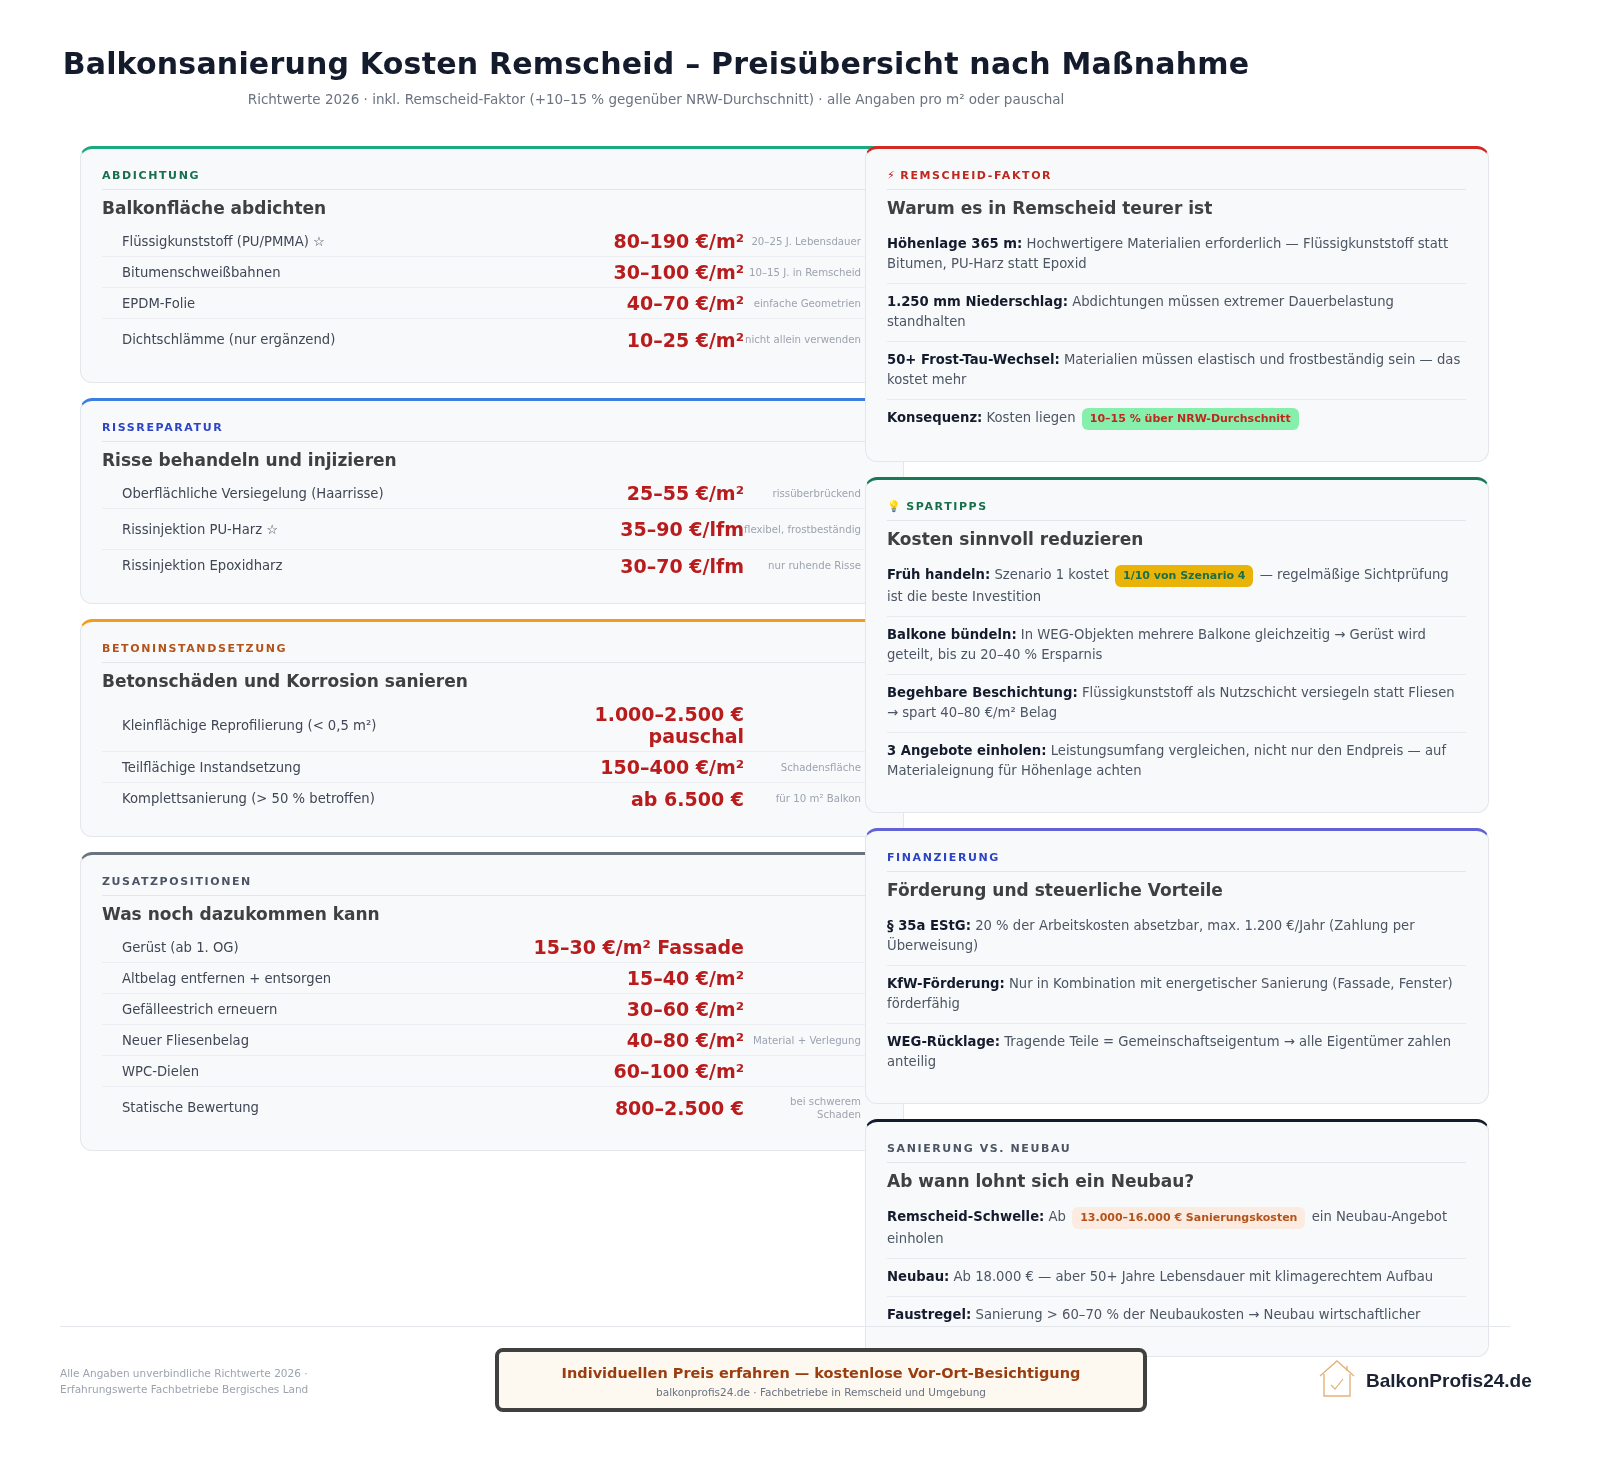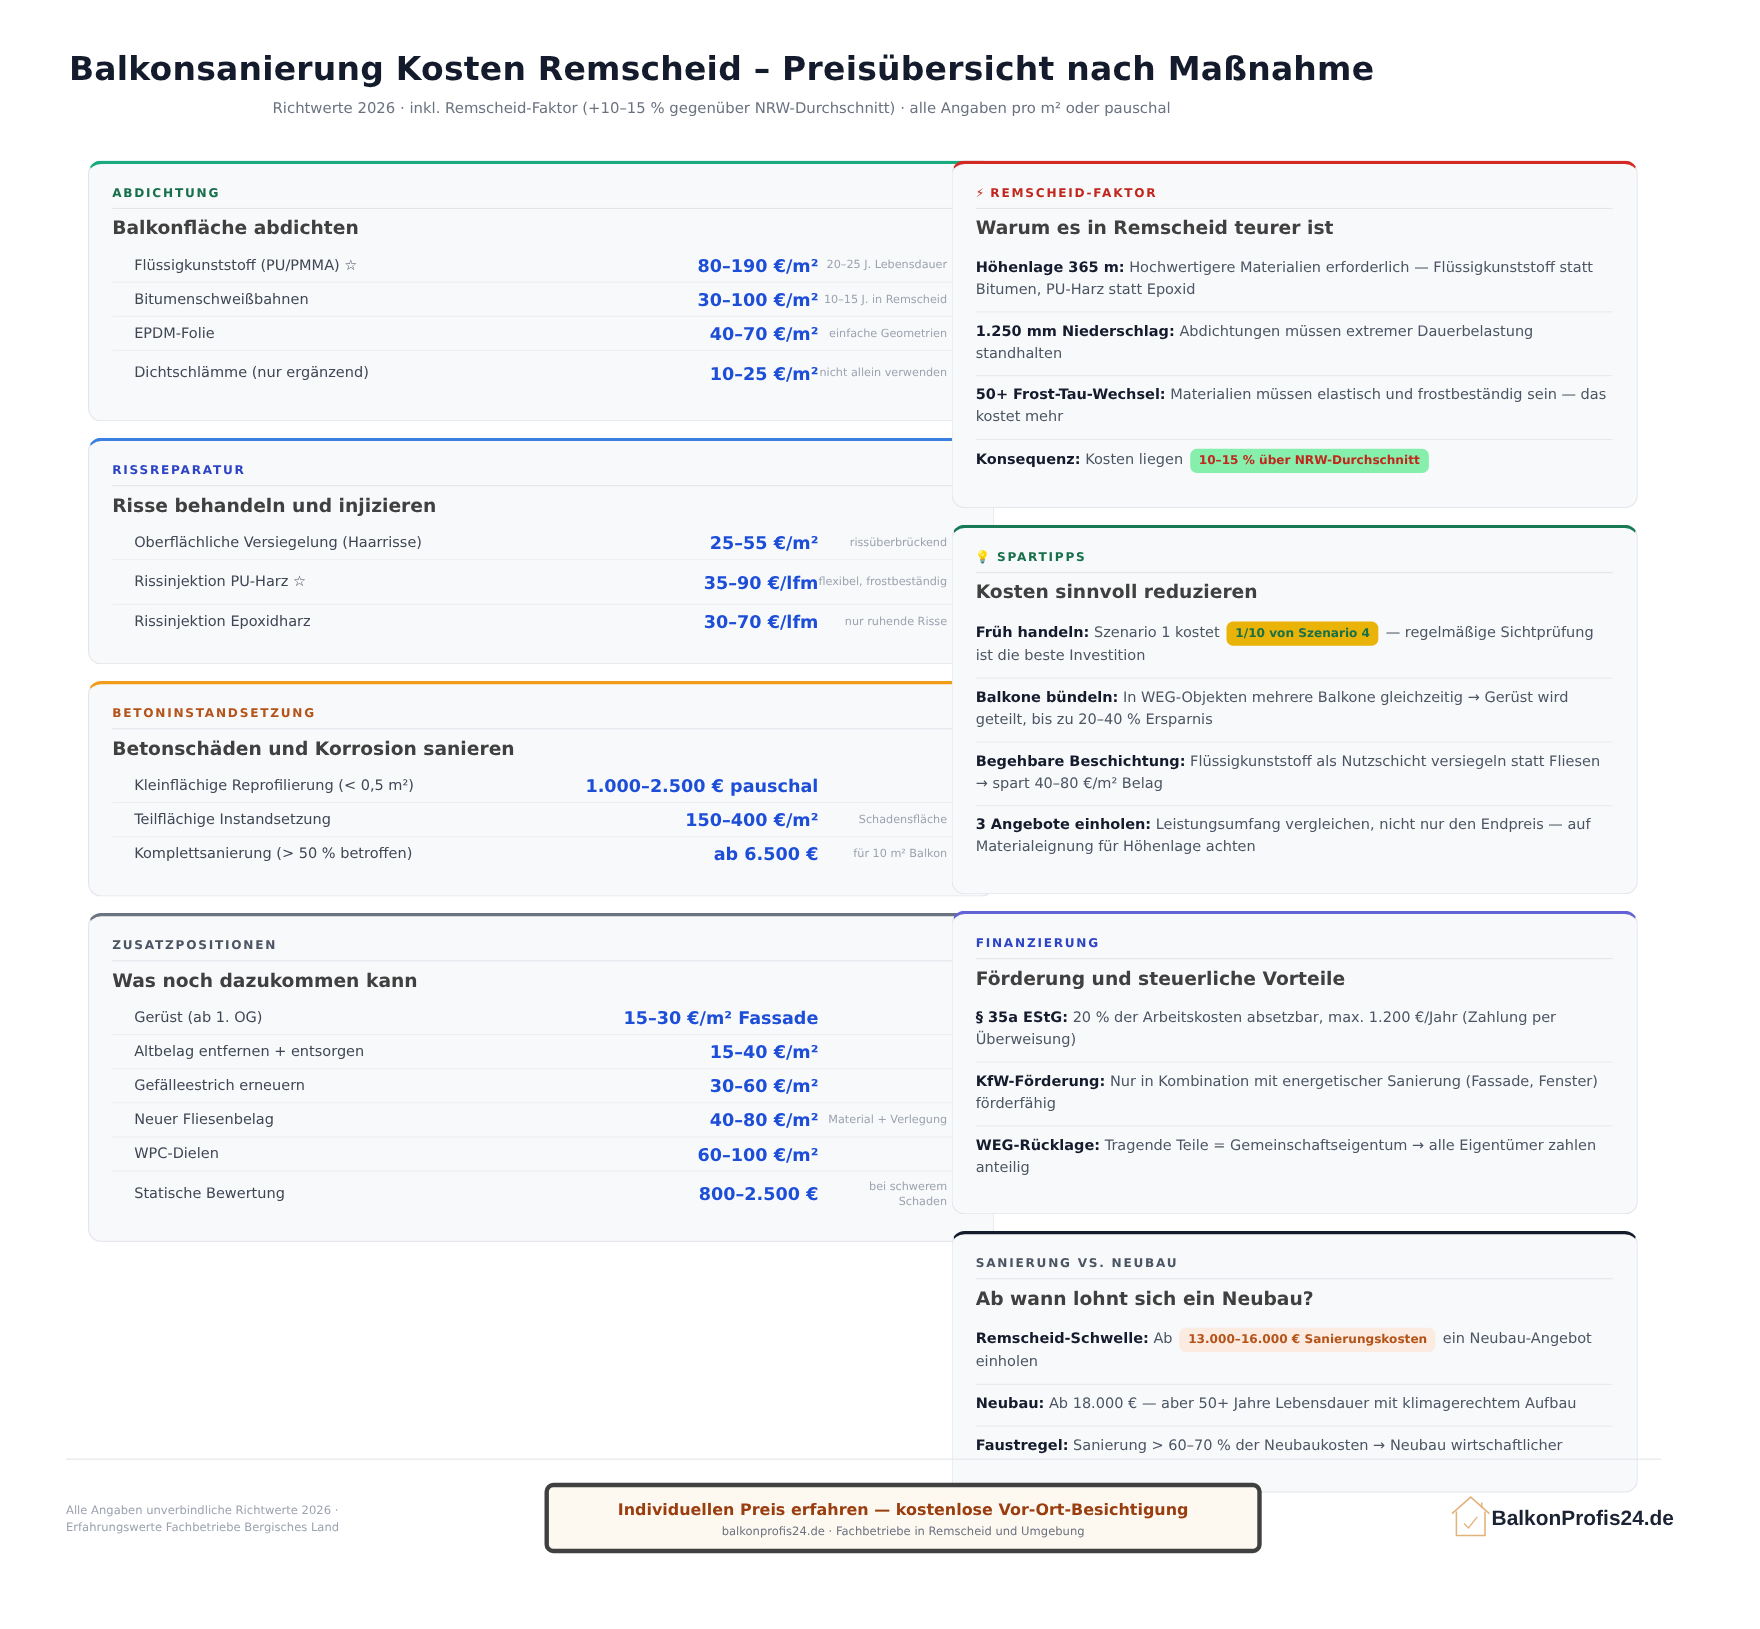--- a/index.html
+++ b/index.html
@@ -29,21 +29,21 @@
   .kicker .kicon { margin-right: 4px; font-weight: normal; }
   .card-title { font-size: 17px; font-weight: bold; color: #404040; margin-top: 8px; margin-bottom: 8px; }
 
   .price-row {
     display: flex; align-items: center; min-height: 31px;
     border-bottom: 1px solid #eceef2; padding: 4px 0 4px 20px;
   }
   .price-row:last-child { border-bottom: none; }
   .price-row.tall { min-height: 41px; }
   .pr-label { flex: 1; font-size: 13.2px; color: #3f4654; }
-  .pr-value { width: 220px; text-align: right; font-size: 16px; font-weight: bold; color: #1d4ed8; }
+  .pr-value { width: 220px; text-align: right; font-size: 19px; font-weight: bold; color: #b91c1c; }
   .pr-note { width: 137px; text-align: right; font-size: 10.2px; color: #9ca3af; padding-right: 20px; line-height: 13px; }
 
   .info-row {
     font-size: 13.2px; color: #4b5563; line-height: 20px;
     padding: 8px 0 9px 0; border-bottom: 1px solid #e8eaee;
   }
   .info-row:last-child { border-bottom: none; }
   .info-row b { color: #141b2d; }
   .pill {
     display: inline-block; font-size: 11px; font-weight: bold;
@@ -56,21 +56,21 @@
   .footer-line { position: absolute; left: 60px; top: 1326px; width: 1450px; height: 1px; background: #e3e6eb; }
   .footer-note { position: absolute; left: 60px; top: 1365px; font-size: 10.5px; color: #9ca3af; line-height: 16px; }
   .cta {
     position: absolute; left: 495px; top: 1348px; width: 652px; height: 64px;
     background: #fdf8f0; border: 4px solid #404040; border-radius: 8px; text-align: center;
   }
   .cta-title { margin-top: 13px; font-size: 14.5px; font-weight: bold; color: #9a3d0f; }
   .cta-sub { margin-top: 5px; font-size: 10.5px; color: #6b7280; }
   .brand { position: absolute; left: 1318px; top: 1358px; display: flex; align-items: center; }
   .brand svg { width: 38px; height: 40px; }
-  .brand-name { font-family: "Liberation Sans", sans-serif; font-weight: bold; font-size: 19px; color: #1a2233; margin-left: 0; margin-top: 6px; }
+  .brand-name { font-family: "Liberation Sans", sans-serif; font-weight: bold; font-size: 19px; color: #1a2233; margin-left: 10px; margin-top: 6px; }
 </style>
 </head>
 <body>
 
 <div class="header">
   <h1 class="title">Balkonsanierung Kosten Remscheid – Preisübersicht nach Maßnahme</h1>
   <div class="subtitle">Richtwerte 2026 · inkl. Remscheid-Faktor (+10–15 % gegenüber NRW-Durchschnitt) · alle Angaben pro m² oder pauschal</div>
 </div>
 
 <div class="col col-left">

